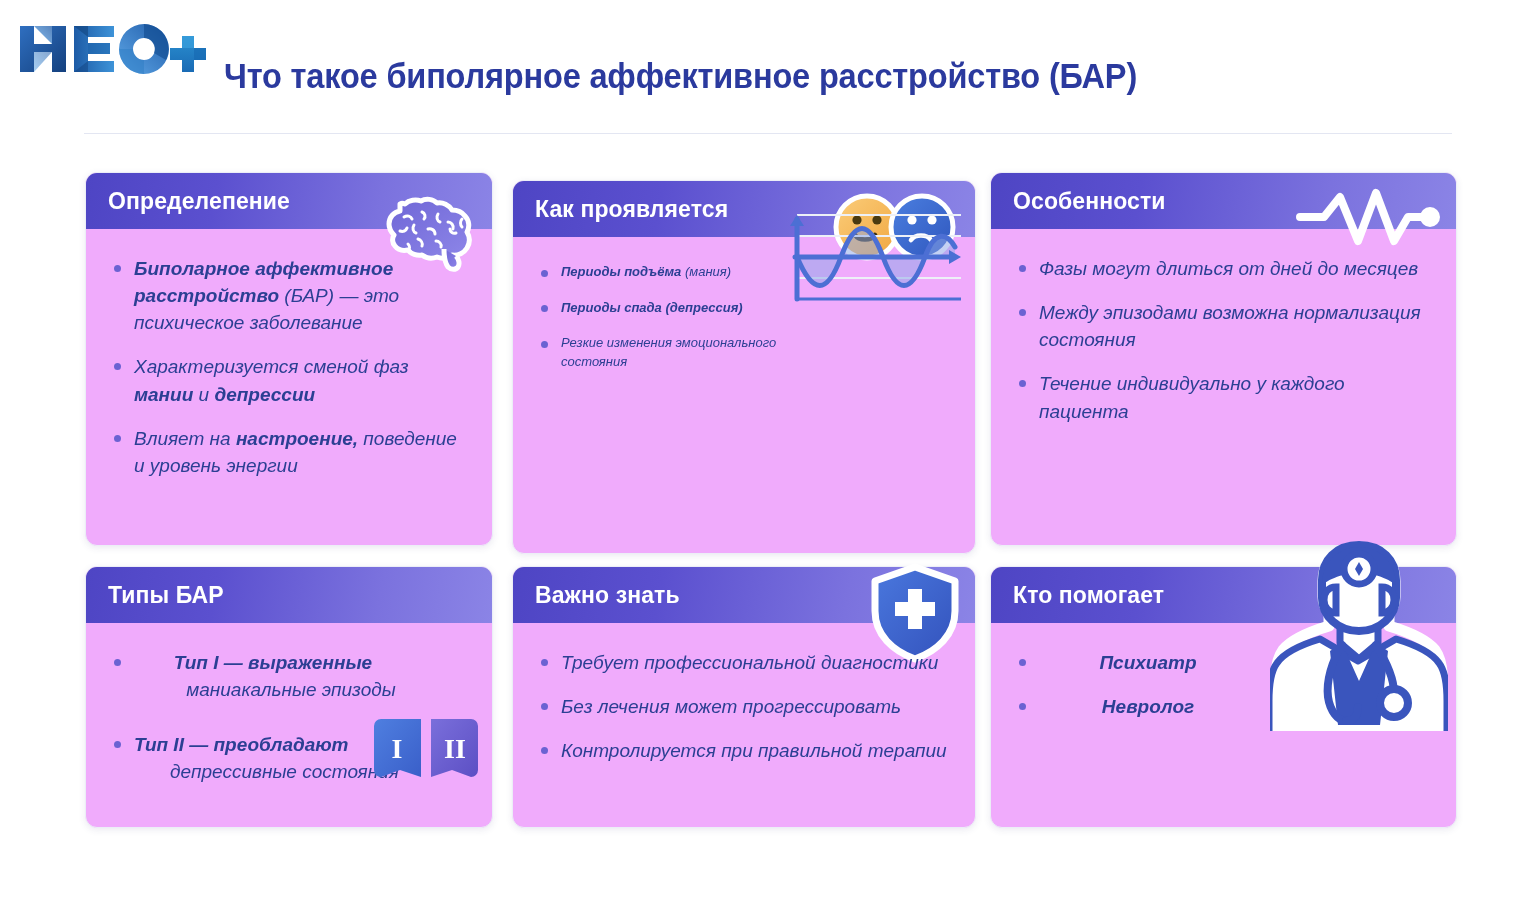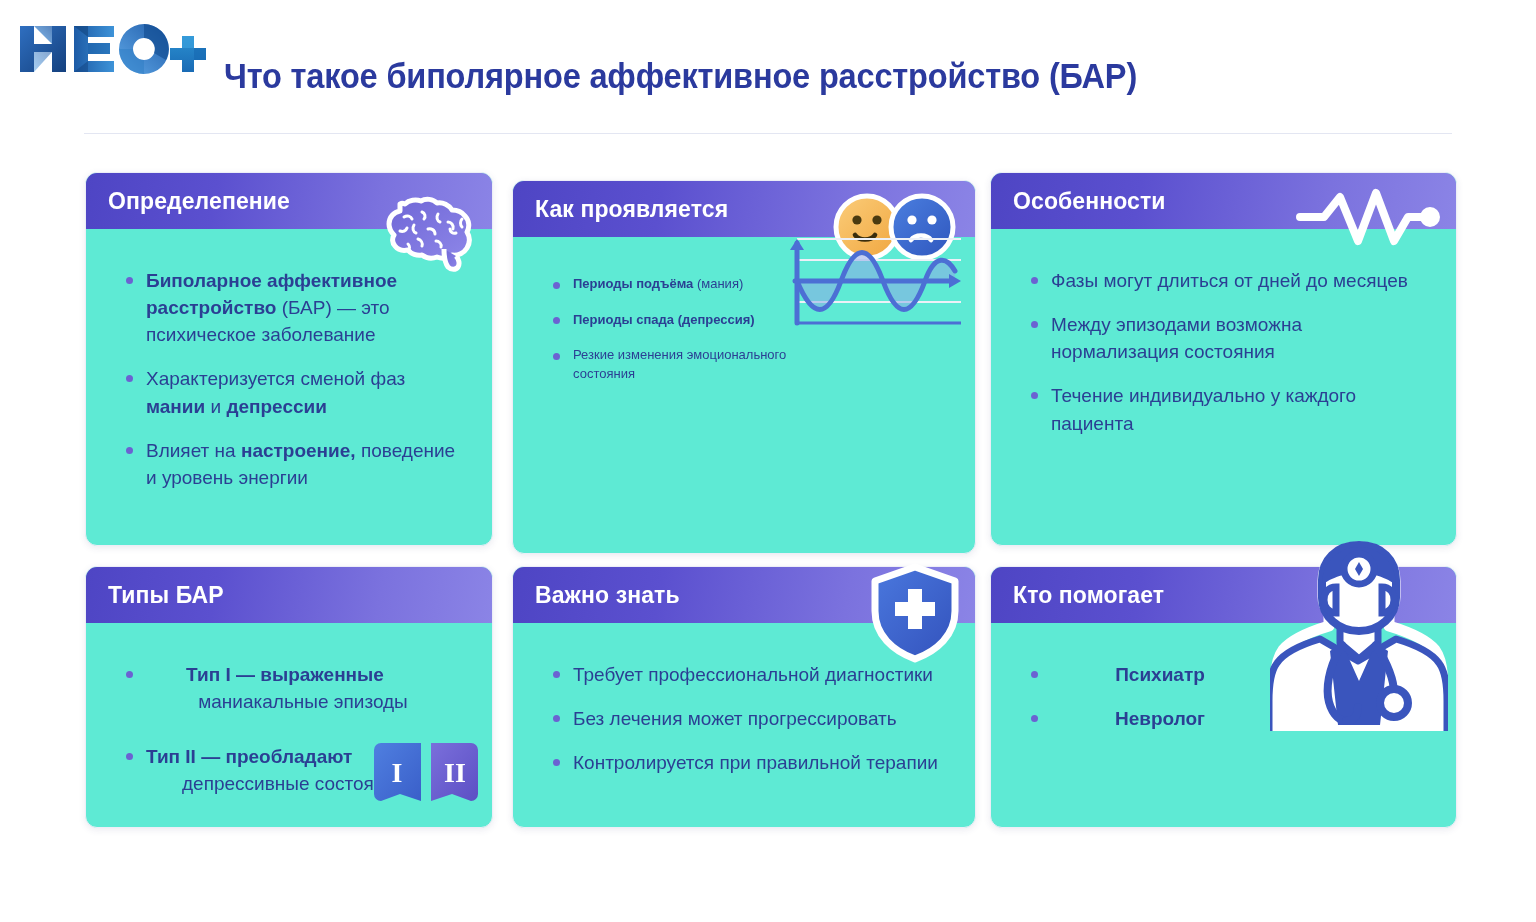--- a/index.html
+++ b/index.html
@@ -55,21 +55,21 @@
 
   
   .grid {
     position: absolute;
     left: 85px;
     top: 172px;
     width: 1370px;
   }
   .card {
     position: absolute;
-    background: #5eead4;
+    background: #f0abfc;
     border: 1px solid #eceef7;
     border-radius: 12px;
     box-shadow: 0 2px 7px rgba(60, 60, 120, 0.10);
     overflow: visible;
   }
   .card-head {
     position: relative;
     height: 56px;
     border-radius: 11px 11px 0 0;
     background: linear-gradient(100deg, #4e45c4 0%, #5b50cf 32%, #7b72de 72%, #8b84e6 100%);
@@ -86,22 +86,23 @@
     font-family: "Liberation Sans Narrow", "Liberation Sans", sans-serif;
   }
   .card-body {
     padding: 22px 20px 18px 22px;
     position: relative;
   }
 
   
   ul.bullets {
     list-style: none;
-    margin: 16px;
+    margin: 4px;
     padding: 0;
+    font-style: italic;
   }
   ul.bullets > li {
     position: relative;
     padding-left: 22px;
     margin-bottom: 17px;
     color: #2b3f93;
     line-height: 1.43;
     font-family: "Liberation Sans Narrow", "Liberation Sans", sans-serif;
   }
   ul.bullets > li:last-child { margin-bottom: 0; }

